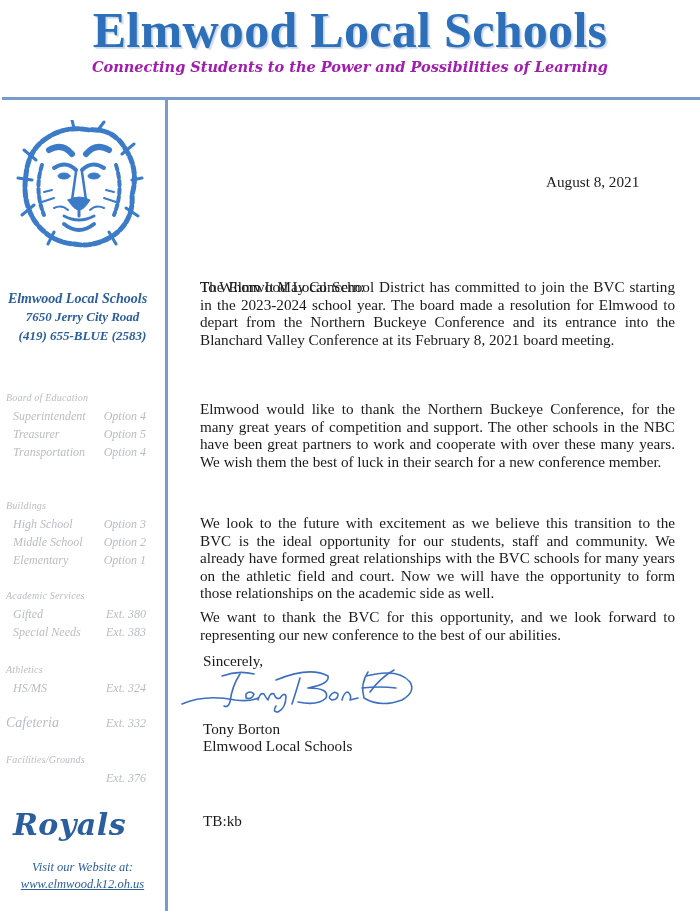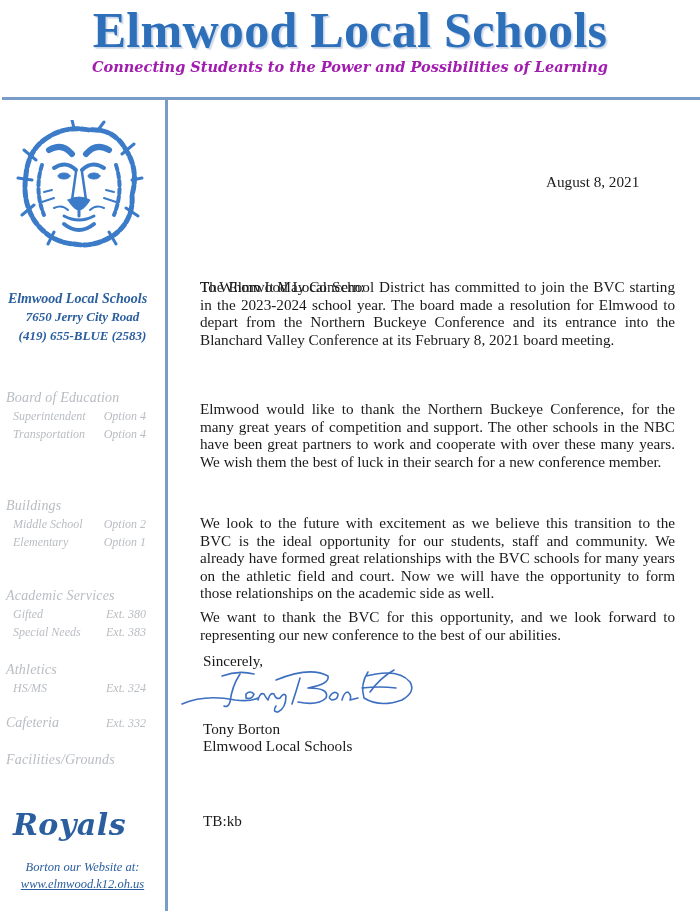--- a/index.html
+++ b/index.html
@@ -38,21 +38,21 @@
     .lion-logo { position: absolute; left: 14px; top: 20px; width: 130px; height: 130px; }
     .org-block {
       position: absolute; left: 0; top: 189px; width: 165px; text-align: center;
       font-family: "Liberation Serif", serif; font-style: italic; font-weight: bold;
       color: #2a5e9e;
     }
     .org-name { font-size: 14px; line-height: 19px; margin-left: -10px; }
     .org-line { font-size: 13px; line-height: 18.5px; }
 
     .dir-section { position: absolute; left: 0; width: 165px; font-family: "Liberation Serif", serif; font-style: italic; color: #b9bdc2; }
-    .dir-heading { font-size: 14px; line-height: 18px; padding-left: 6px; letter-spacing: 0.2px; }
+    .dir-heading { font-size: 10px; line-height: 18px; padding-left: 6px; letter-spacing: 0.2px; }
     .dir-row { display: flex; justify-content: space-between; font-size: 12px; line-height: 18px; padding-left: 13px; padding-right: 19px; text-align: right; }
     .dir-row.solo { justify-content: flex-end; }
     .dir-row.inline-heading { padding-left: 6px; font-size: 14px; }
     .dir-row.inline-heading .dir-val { font-size: 12px; }
 
     .royals {
       position: absolute; left: 0; top: 708px; width: 139px; text-align: center;
       font-family: "DejaVu Serif", serif; font-style: italic; font-weight: bold;
       font-size: 30px; line-height: 34px; color: #2a5e9e; letter-spacing: 0.5px;
     }
@@ -122,27 +122,35 @@
     <div class="org-line">(419) 655-BLUE (2583)</div>
   </div>
 
   <div class="dir-section" style="top:289px;">
     <div class="dir-heading">Board of Education</div>
     <div class="dir-row">
       <span>Superintendent</span>
       <span>Option 4</span>
     </div>
     <div class="dir-row">
+      <span>Treasurer</span>
+      <span>Option 5</span>
+    </div>
+    <div class="dir-row">
       <span>Transportation</span>
       <span>Option 4</span>
     </div>
   </div>
 
   <div class="dir-section" style="top:397px;">
     <div class="dir-heading">Buildings</div>
+    <div class="dir-row">
+      <span>High School</span>
+      <span>Option 3</span>
+    </div>
     <div class="dir-row">
       <span>Middle School</span>
       <span>Option 2</span>
     </div>
     <div class="dir-row">
       <span>Elementary</span>
       <span>Option 1</span>
     </div>
   </div>
 
@@ -168,26 +176,29 @@
 
   <div class="dir-section" style="top:614px;">
     <div class="dir-row inline-heading">
       <span>Cafeteria</span>
       <span class="dir-val">Ext. 332</span>
     </div>
   </div>
 
   <div class="dir-section" style="top:651px;">
     <div class="dir-heading">Facilities/Grounds</div>
+    <div class="dir-row solo">
+      <span>Ext. 376</span>
+    </div>
   </div>
 
   <div class="royals">Royals</div>
 
   <div class="visit">
-    <div>Borton our Website at:</div>
+    <div>Visit our Website at:</div>
     <a>www.elmwood.k12.oh.us</a>
   </div>
 </aside>
 
 <main class="letter">
   <div class="date">August 8, 2021</div>
   <div class="salutation">To Whom It May Concern:</div>
   <p class="para p1">The Elmwood Local School District has committed to join the BVC starting in the 2023-2024 school year.  The board made a resolution for Elmwood to depart from the Northern Buckeye Conference and its entrance into the Blanchard Valley Conference at its February 8, 2021 board meeting.</p>
   <p class="para p2">Elmwood would like to thank the Northern Buckeye Conference, for the many great years of competition and support.  The other schools in the NBC have been great partners to work and cooperate with over these many years.  We wish them the best of luck in their search for a new conference member.</p>
   <p class="para p3">We look to the future with excitement as we believe this transition to the BVC is the ideal opportunity for our students, staff and community.  We already have formed great relationships with the BVC schools for many years on the athletic field and court.  Now we will have the opportunity to form those relationships on the academic side as well.</p>

